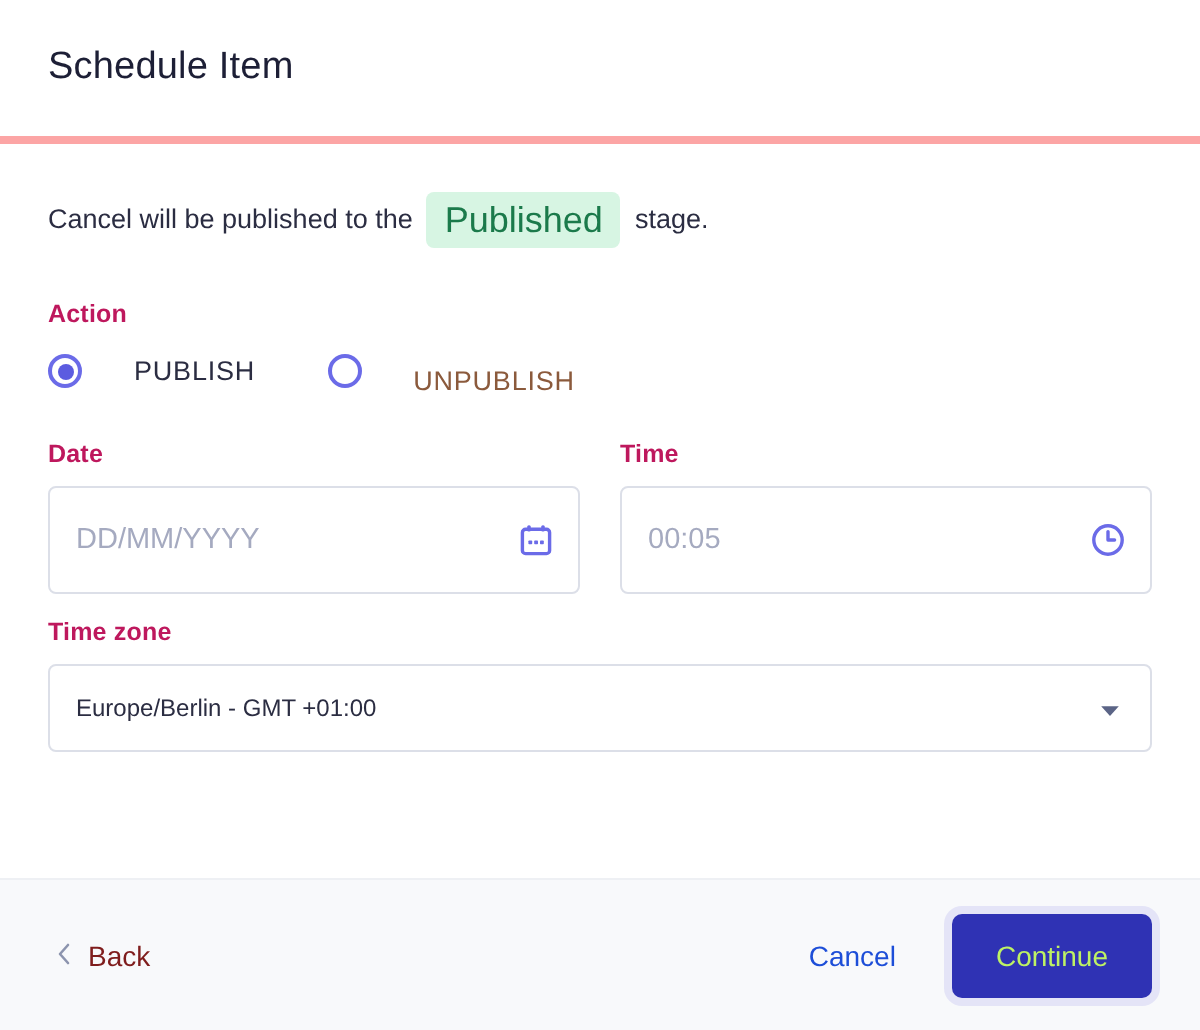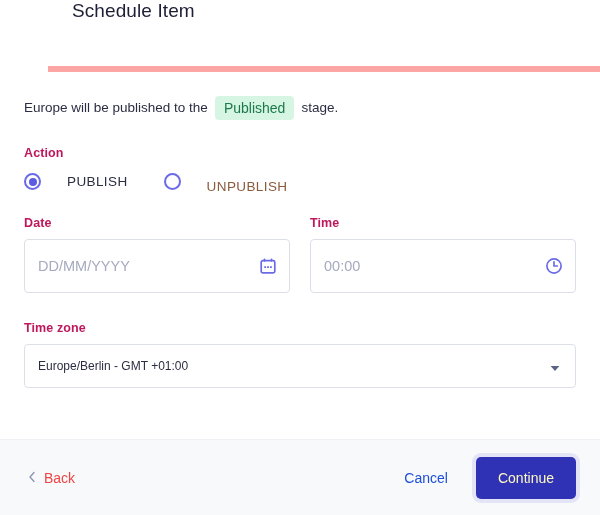--- a/index.html
+++ b/index.html
@@ -22,26 +22,25 @@
     display: flex;
     flex-direction: column;
     background: #ffffff;
     box-sizing: border-box;
   }
 
   
   .dialog-header {
     height: 72px;
     flex: 0 0 72px;
-    border-bottom: 6px solid #fca5a5;
-    display: flex;
-    align-items: flex-start;
+    border-bottom: 4px solid #fca5a5;
+    display: flex;
+    align-items: center;
     padding: 0 24px;
     box-sizing: border-box;
-    margin-left: 48px;
   }
   .dialog-title {
     font-size: 19px;
     font-weight: 400;
     color: #1D1F36;
     letter-spacing: 0.1px;
   }
 
   
   .dialog-body {
@@ -55,21 +54,21 @@
     color: #2B2D42;
     display: flex;
     align-items: center;
     gap: 7px;
     margin-bottom: 26px;
     line-height: 1;
   }
   .stage-badge {
     background: #D7F5E3;
     color: #1B7A4B;
-    font-size: 14px;
+    font-size: 18px;
     padding: 5px 9px;
     border-radius: 4px;
     line-height: 1;
   }
 
   .field-label {
     font-size: 12.5px;
     font-weight: bold;
     color: #be185d;
     margin-bottom: 9px;
@@ -113,21 +112,21 @@
     font-size: 13.5px;
     letter-spacing: 0.4px;
   }
   .radio-label.publish { color: #2B2D42; }
   .radio-label.unpublish { color: #8B5A3C; margin-top: 10px; }
 
   
   .row-two {
     display: flex;
     gap: 20px;
-    margin-bottom: 28px;
+    margin-bottom: 12px;
   }
   .col { flex: 1 1 0; min-width: 0; }
 
   .input-wrap {
     position: relative;
     height: 54px;
     border: 1px solid #DCDFE8;
     border-radius: 4px;
     background: #ffffff;
     box-sizing: border-box;
@@ -190,21 +189,21 @@
     display: flex;
     align-items: center;
     padding: 0 24px;
     box-sizing: border-box;
   }
   .back-btn {
     display: flex;
     align-items: flex-start;
     gap: 8px;
     font-size: 14px;
-    color: #ef4444;
+    color: #7f1d1d;
     cursor: pointer;
     background: none;
     border: none;
     padding: 6px 4px;
     font-family: inherit;
   }
   .back-chevron {
     width: 8px;
     height: 12px;
     display: block;
@@ -219,21 +218,21 @@
     font-size: 14px;
     color: #1d4ed8;
     background: none;
     border: none;
     cursor: pointer;
     padding: 8px 6px;
     font-family: inherit;
   }
   .continue-btn {
     background: #2F32B4;
-    color: #fef9c3;
+    color: #bef264;
     font-size: 14px;
     border: none;
     border-radius: 5px;
     padding: 0 22px;
     height: 42px;
     cursor: pointer;
     font-family: inherit;
     box-shadow: 0 0 0 4px #E4E4F7;
   }
 </style>
@@ -242,21 +241,21 @@
 
 <div class="dialog">
 
   <div class="dialog-header">
     <div class="dialog-title">Schedule Item</div>
   </div>
 
   <div class="dialog-body">
 
     <div class="info-line">
-      <span>Europe will be published to the</span>
+      <span>Cancel will be published to the</span>
       <span class="stage-badge">Published</span>
       <span>stage.</span>
     </div>
 
     <div class="action-block">
       <span class="field-label">Action</span>
       <div class="radio-row">
 
         <div class="radio-option">
           <span class="radio-mark">
@@ -288,21 +287,21 @@
               <rect x="8.1" y="9.2" width="1.9" height="1.9" rx="0.4" fill="#6B6BE8"></rect>
               <rect x="11.0" y="9.2" width="1.9" height="1.9" rx="0.4" fill="#6B6BE8"></rect>
             </svg>
           </span>
         </div>
       </div>
 
       <div class="col">
         <span class="field-label">Time</span>
         <div class="input-wrap">
-          <span class="input-text">00:00</span>
+          <span class="input-text">00:05</span>
           <span class="input-icon">
             <svg width="18" height="18" viewBox="0 0 18 18" fill="none">
               <circle cx="9" cy="9" r="7.1" stroke="#6B6BE8" stroke-width="1.7"></circle>
               <path d="M9 4.8V9H12.3" stroke="#6B6BE8" stroke-width="1.7" stroke-linecap="round" stroke-linejoin="round"></path>
             </svg>
           </span>
         </div>
       </div>
 
     </div>

